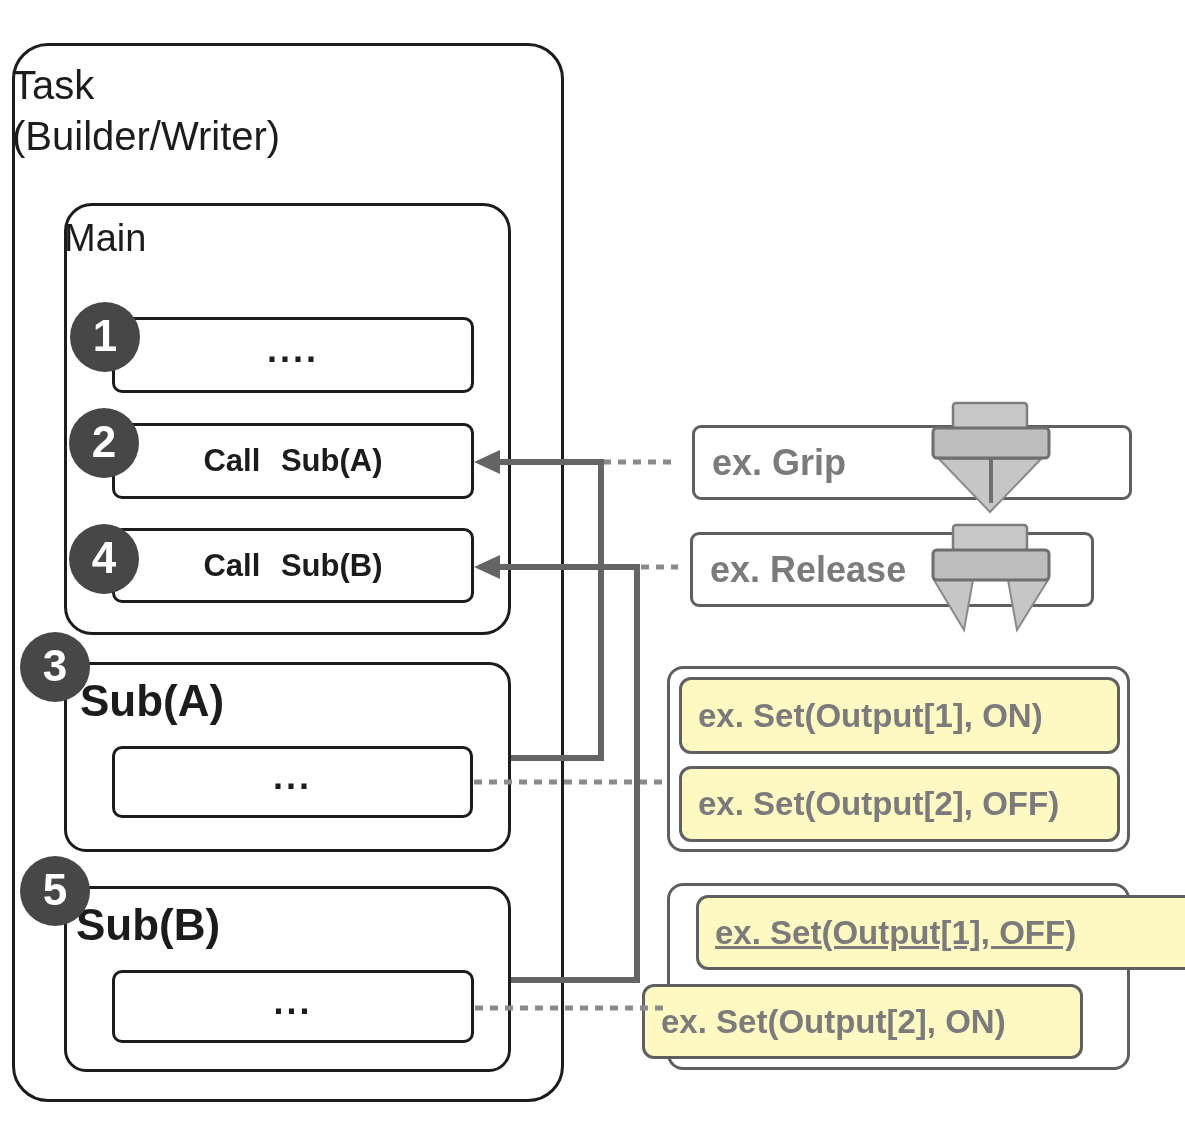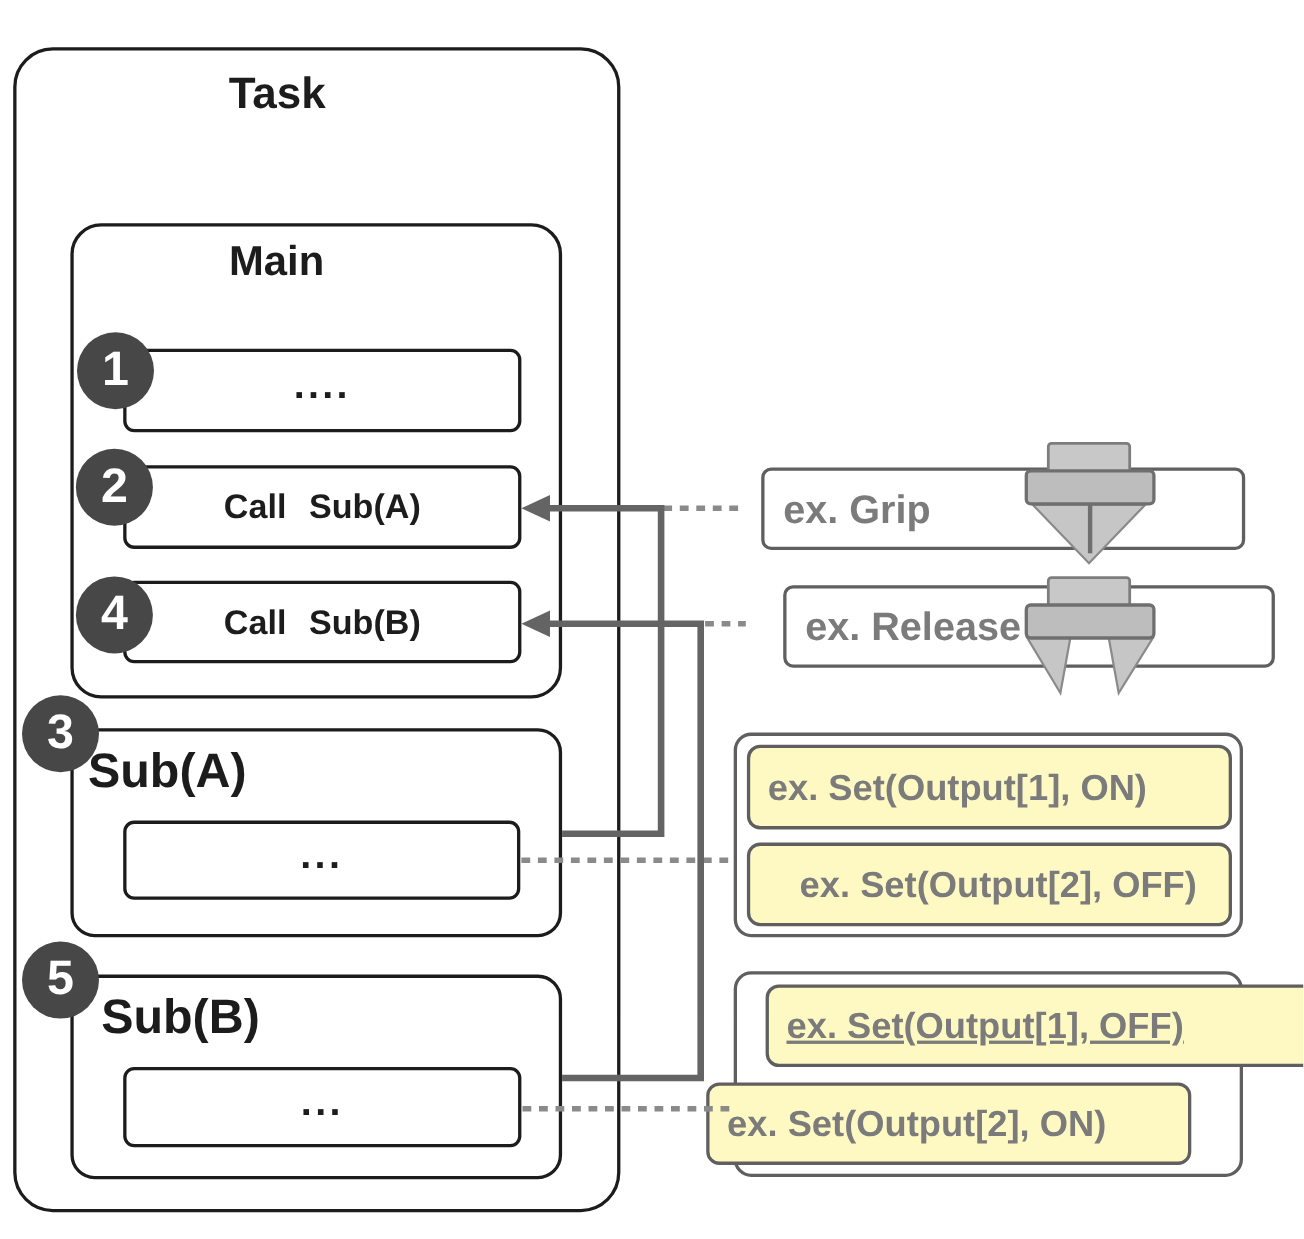--- a/index.html
+++ b/index.html
@@ -20,21 +20,21 @@
   }
   .abs{position:absolute;}
   
   .blackbox{border:3px solid var(--ink);background:#fff;}
   
   .numcircle{
     width:70px;height:70px;border-radius:50%;background:var(--circle-fill);
     color:#fff;font-weight:bold;font-size:44px;line-height:68px;text-align:center;
     z-index:5;
   }
-  .title{color:var(--ink);font-weight:bold;text-align:center;}
+  .title{color:var(--ink);font-weight:normal;text-align:left;}
   .rowbox{
     border:3px solid var(--ink);border-radius:10px;background:#fff;
     display:flex;align-items:center;justify-content:center;
     color:var(--ink);font-weight:bold;z-index:2;
   }
   .calltext{font-size:31px;word-spacing:12px;}
   .dotstext{font-size:36px;letter-spacing:3px;padding-bottom:10px;}
   .sublabel{color:var(--ink);font-weight:bold;font-size:44px;z-index:4;}
   
   .graybox{
@@ -53,55 +53,56 @@
   #wires{position:absolute;left:0;top:0;z-index:6;pointer-events:none;}
 </style>
 </head>
 <body>
 
 <div id="canvas">
 
   <div class="abs blackbox" style="left:12px;top:43px;width:552px;height:1059px;border-radius:36px;"></div>
   <div class="abs title" style="left:12px;top:60px;width:480px;font-size:40px;line-height:51px;">
     <div>Task</div>
+    <div>(Builder/Writer)</div>
   </div>
 
   <div class="abs blackbox" style="left:64px;top:203px;width:447px;height:432px;border-radius:28px;"></div>
   <div class="abs title" style="left:64px;top:217px;width:375px;font-size:38px;">Main</div>
 
   <div class="abs rowbox dotstext" style="left:112px;top:317px;width:362px;height:76px;">....</div>
   <div class="abs rowbox calltext" style="left:112px;top:528px;width:362px;height:75px;">Call Sub(B)</div>
   <div class="abs rowbox calltext" style="left:112px;top:423px;width:362px;height:76px;">Call Sub(A)</div>
 
   <div class="abs numcircle" style="left:70px;top:302px;">1</div>
   <div class="abs numcircle" style="left:69px;top:408px;">2</div>
   <div class="abs numcircle" style="left:69px;top:524px;">4</div>
   <div class="abs numcircle" style="left:20px;top:632px;">3</div>
   <div class="abs numcircle" style="left:20px;top:856px;">5</div>
 
   <div class="abs blackbox" style="left:64px;top:662px;width:447px;height:190px;border-radius:22px;"></div>
   <div class="abs sublabel" style="left:80px;top:676px;">Sub(A)</div>
   <div class="abs rowbox dotstext" style="left:112px;top:746px;width:361px;height:72px;">...</div>
 
   <div class="abs blackbox" style="left:64px;top:886px;width:447px;height:186px;border-radius:22px;"></div>
-  <div class="abs sublabel" style="left:92px;top:900px;">Sub(B)</div>
+  <div class="abs sublabel" style="left:76px;top:900px;">Sub(B)</div>
   <div class="abs rowbox dotstext" style="left:112px;top:970px;width:362px;height:73px;">...</div>
 
   <div class="abs graybox biglabel" style="left:678px;top:425px;width:440px;height:75px;margin-left:14px;">
     <span class="lbl">ex. Grip</span>
   </div>
-  <div class="abs graybox biglabel" style="left:690px;top:532px;width:447px;height:75px;margin-left:22px;">
+  <div class="abs graybox biglabel" style="left:690px;top:532px;width:404px;height:75px;">
     <span class="lbl">ex. Release</span>
   </div>
 
   <div class="abs groupbox" style="left:667px;top:666px;width:463px;height:186px;"></div>
   <div class="groupitem" style="left:679px;top:677px;width:441px;height:77px;">
     <span class="lbl">ex. Set(Output[1], ON)</span>
   </div>
-  <div class="groupitem" style="left:679px;top:766px;width:441px;height:76px;justify-content:center;">
+  <div class="groupitem" style="left:679px;top:766px;width:441px;height:76px;">
     <span class="lbl">ex. Set(Output[2], OFF)</span>
   </div>
 
   <div class="abs groupbox" style="left:667px;top:883px;width:463px;height:187px;"></div>
   <div class="groupitem" style="left:696px;top:895px;width:517px;height:75px;text-decoration:underline;">
     <span class="lbl">ex. Set(Output[1], OFF)</span>
   </div>
   <div class="groupitem" style="left:642px;top:984px;width:441px;height:75px;">
     <span class="lbl">ex. Set(Output[2], ON)</span>
   </div>

